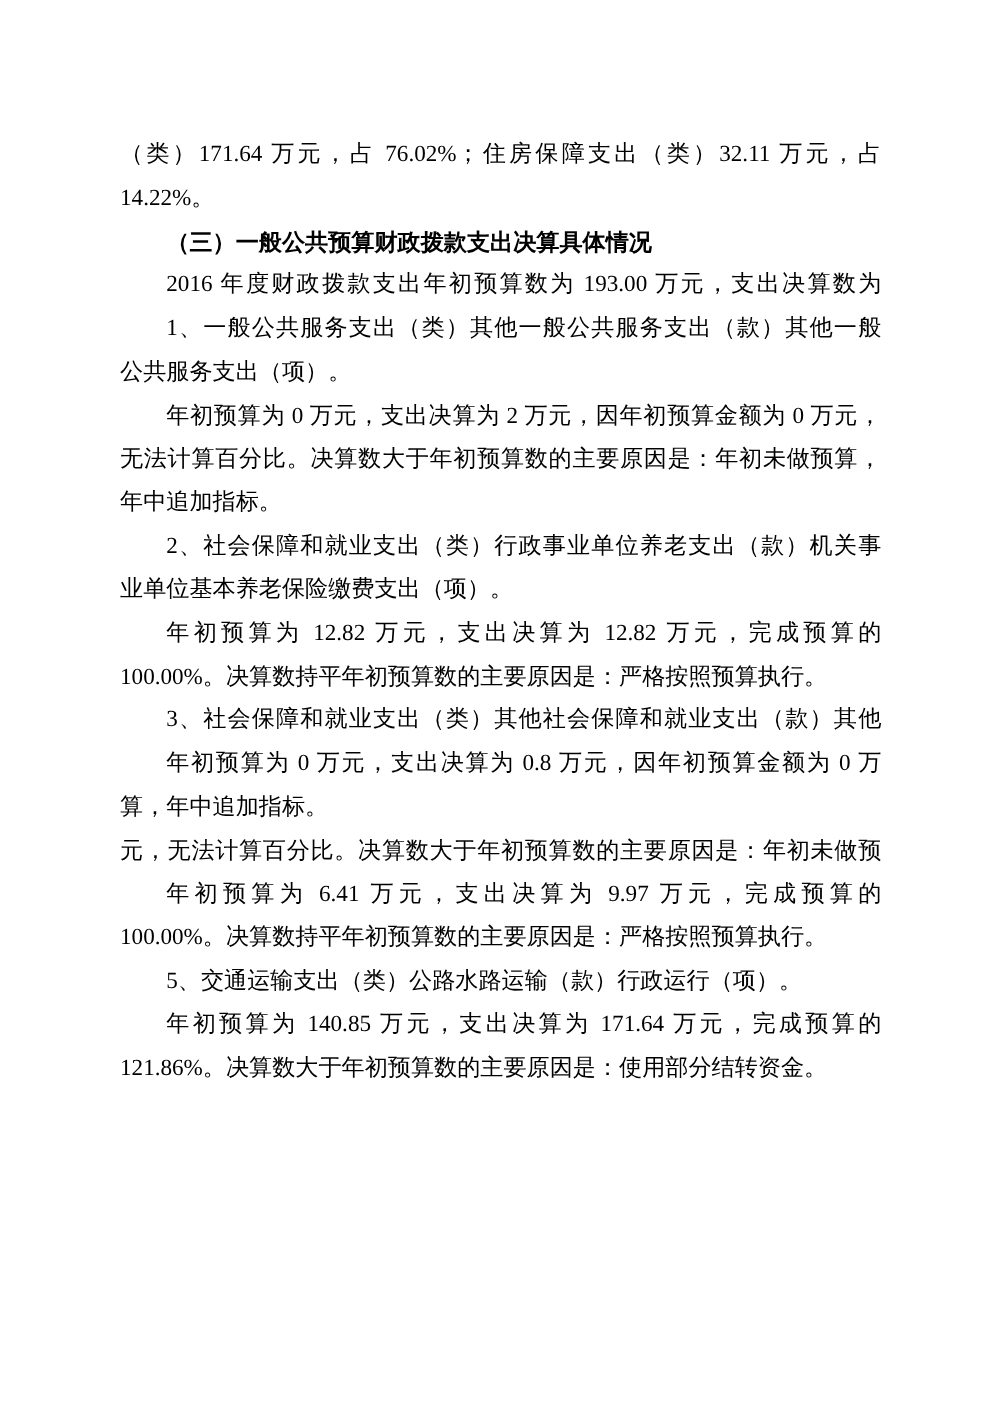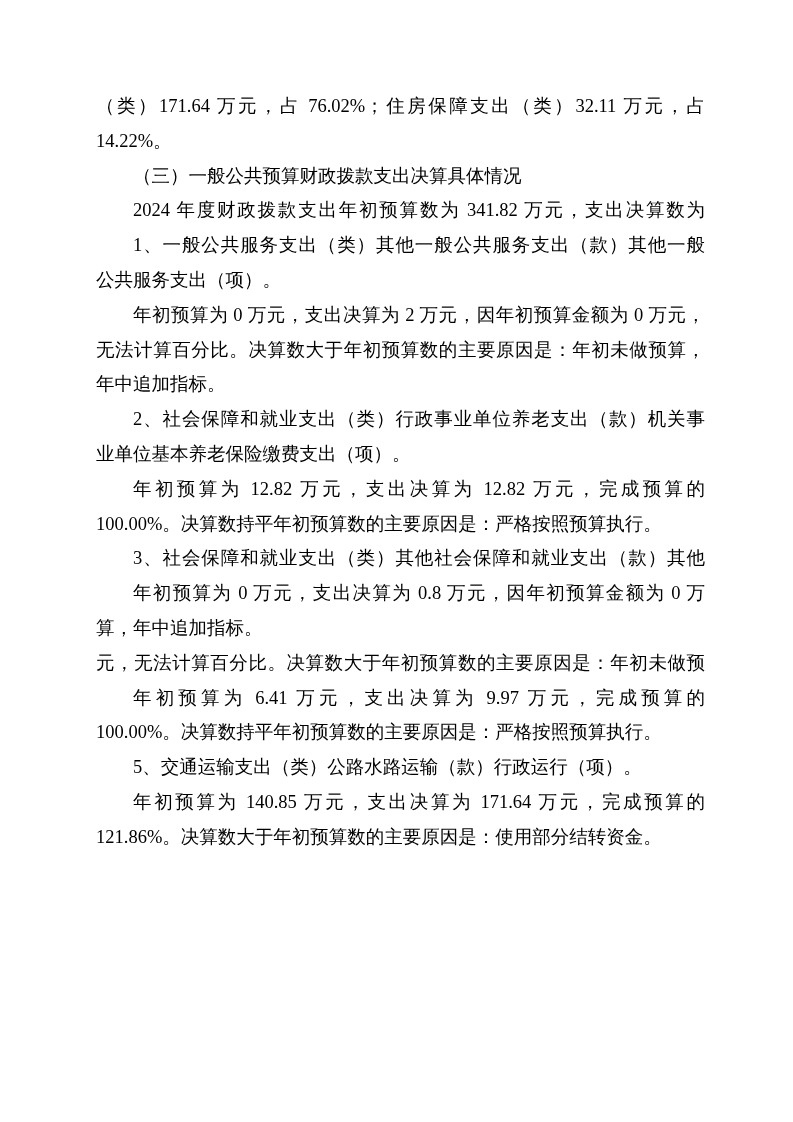--- a/index.html
+++ b/index.html
@@ -10,56 +10,56 @@
   .page {
     position: relative;
     width: 793px;
     height: 1122px;
     background: #ffffff;
     overflow: hidden;
   }
   .content {
     position: absolute;
     left: 96px;
-    top: 89px;
+    top: 107px;
     width: 609px;
     color: #000000;
     font-family: "Liberation Serif", "DejaVu Serif", serif;
     font-size: 18.5px;
     line-height: 34.8px;
   }
   .line {
     text-align: justify;
     text-align-last: justify;
   }
   .line.last {
     text-align-last: left;
   }
   .line.indent {
     text-indent: 2em;
   }
   .block.heading .line {
     font-family: "Liberation Sans", "DejaVu Sans", sans-serif;
-    font-weight: 400;
+    font-weight: 700;
   }
 </style>
 </head>
 <body>
 
 <div class="page">
   <div class="content">
       <div class="block paragraph">
         <div class="line">（类）171.64 万元，占 76.02%；住房保障支出（类）32.11 万元，占</div>
         <div class="line last">14.22%。</div>
       </div>
       <div class="block heading">
         <div class="line last indent">（三）一般公共预算财政拨款支出决算具体情况</div>
       </div>
       <div class="block paragraph">
-        <div class="line indent">2024 年度财政拨款支出年初预算数为 341.82 万元，支出决算数为</div>
+        <div class="line indent">2016 年度财政拨款支出年初预算数为 193.00 万元，支出决算数为</div>
       </div>
       <div class="block paragraph">
         <div class="line indent">1、一般公共服务支出（类）其他一般公共服务支出（款）其他一般</div>
         <div class="line last">公共服务支出（项）。</div>
       </div>
       <div class="block paragraph">
         <div class="line indent">年初预算为 0 万元，支出决算为 2 万元，因年初预算金额为 0 万元，</div>
         <div class="line">无法计算百分比。决算数大于年初预算数的主要原因是：年初未做预算，</div>
         <div class="line last">年中追加指标。</div>
       </div>

